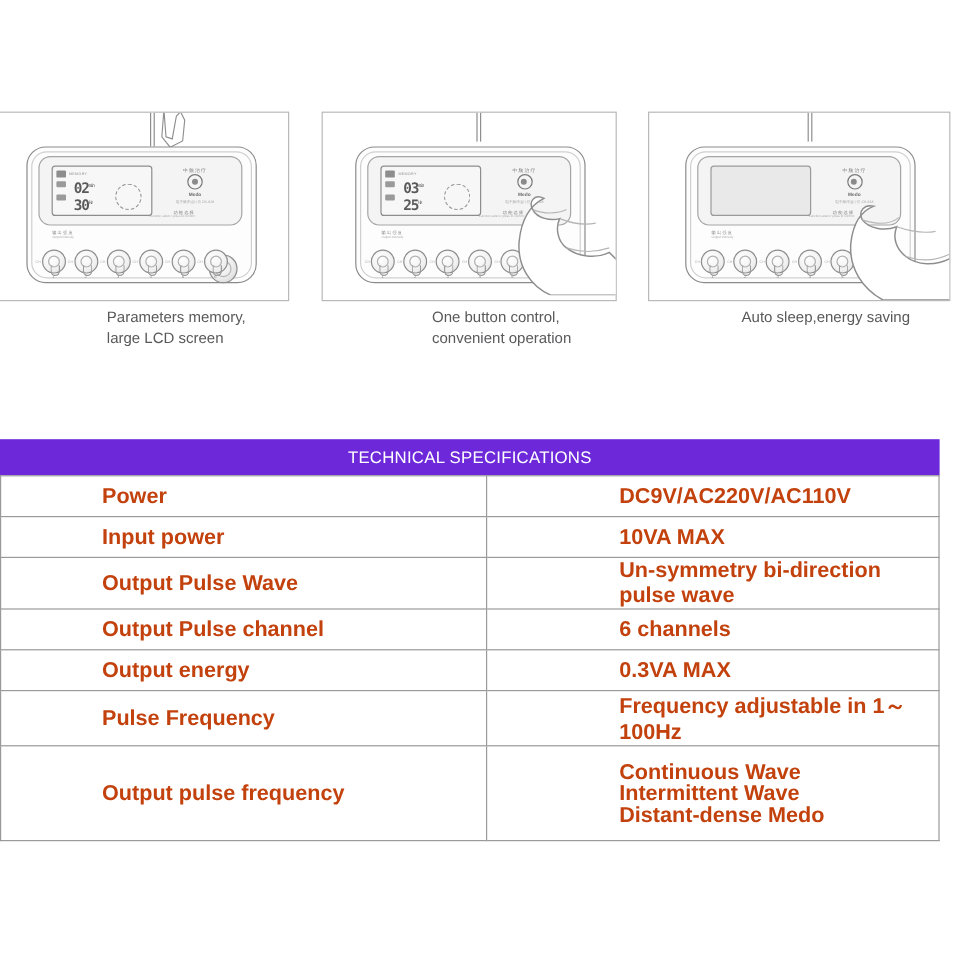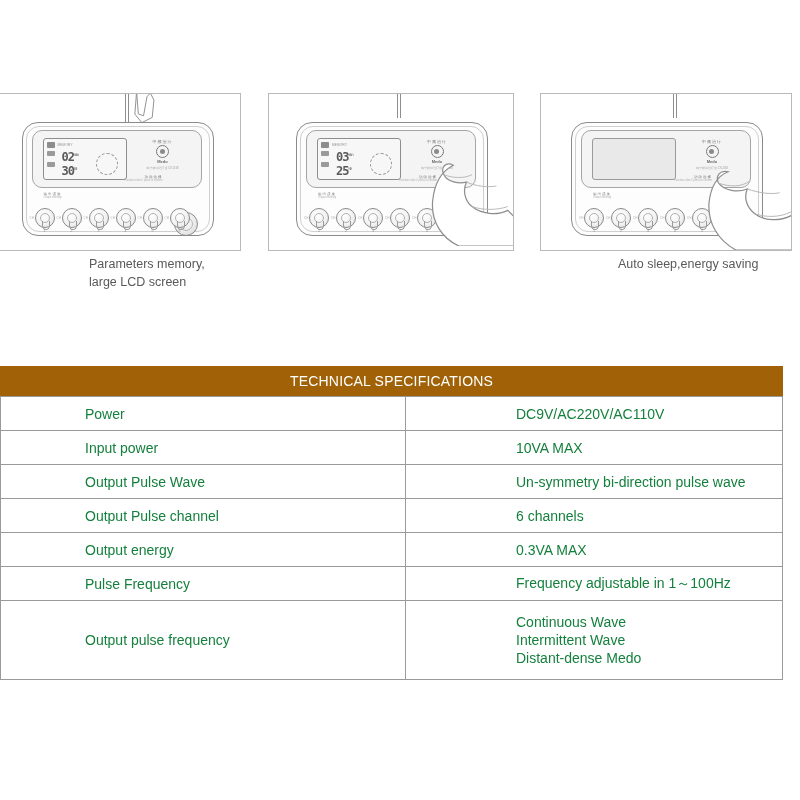--- a/index.html
+++ b/index.html
@@ -159,38 +159,39 @@
     margin-left:40px;
   }
   .caption.c1{left:49px;}
   .caption.c2{left:320px;}
   .caption.c3{left:578px;}
 
   
   .spec-wrap{position:absolute;left:0;top:366px;width:783px;}
   .spec-header{
     height:30px;line-height:30px;
-    background:#a16207;
+    background:#6d28d9;
     color:#ffffff;
     text-align:center;
     font-size:14px;
     letter-spacing:.2px;
   }
   .spec-table{
     width:100%;
     border-collapse:collapse;
     table-layout:fixed;
   }
   .spec-table td{
     border:1px solid #9a9a9a;
-    font-size:14px;
-    color:#15803d;
+    font-size:18px;
+    color:#c2410c;
     padding:0 0 0 18px;
     height:33px;
     vertical-align:middle;
+    font-weight:bold;
   }
   .spec-table td.k{width:320px;padding-left:84px;}
   .spec-table td.v{padding-left:110px;}
   .spec-table tr.tall td{height:78px;vertical-align:middle;}
   .multi{line-height:18px;white-space:pre-line;}
 </style>
 </head>
 <body>
 
 <div class="panels">
@@ -432,20 +433,22 @@
       <path d="M20 60 C32 64 44 64 52 58" fill="none" stroke="#b5b5b5" stroke-width="1"></path>
       <path d="M50 66 C62 70 74 72 84 70" fill="none" stroke="#b5b5b5" stroke-width="1"></path>
       <path d="M58 92 C70 96 84 96 96 90" fill="none" stroke="#b5b5b5" stroke-width="1"></path>
     </svg>
   </div>
 </div>
 
 <div class="captions">
   <div class="caption c1">Parameters memory,
 large LCD screen</div>
+  <div class="caption c2">One button control,
+convenient operation</div>
   <div class="caption c3">Auto sleep,energy saving</div>
 </div>
 
 <div class="spec-wrap">
   <div class="spec-header">TECHNICAL SPECIFICATIONS</div>
   <table class="spec-table">
     <tbody>
       <tr>
         <td class="k">Power</td>
         <td class="v">DC9V/AC220V/AC110V</td>

